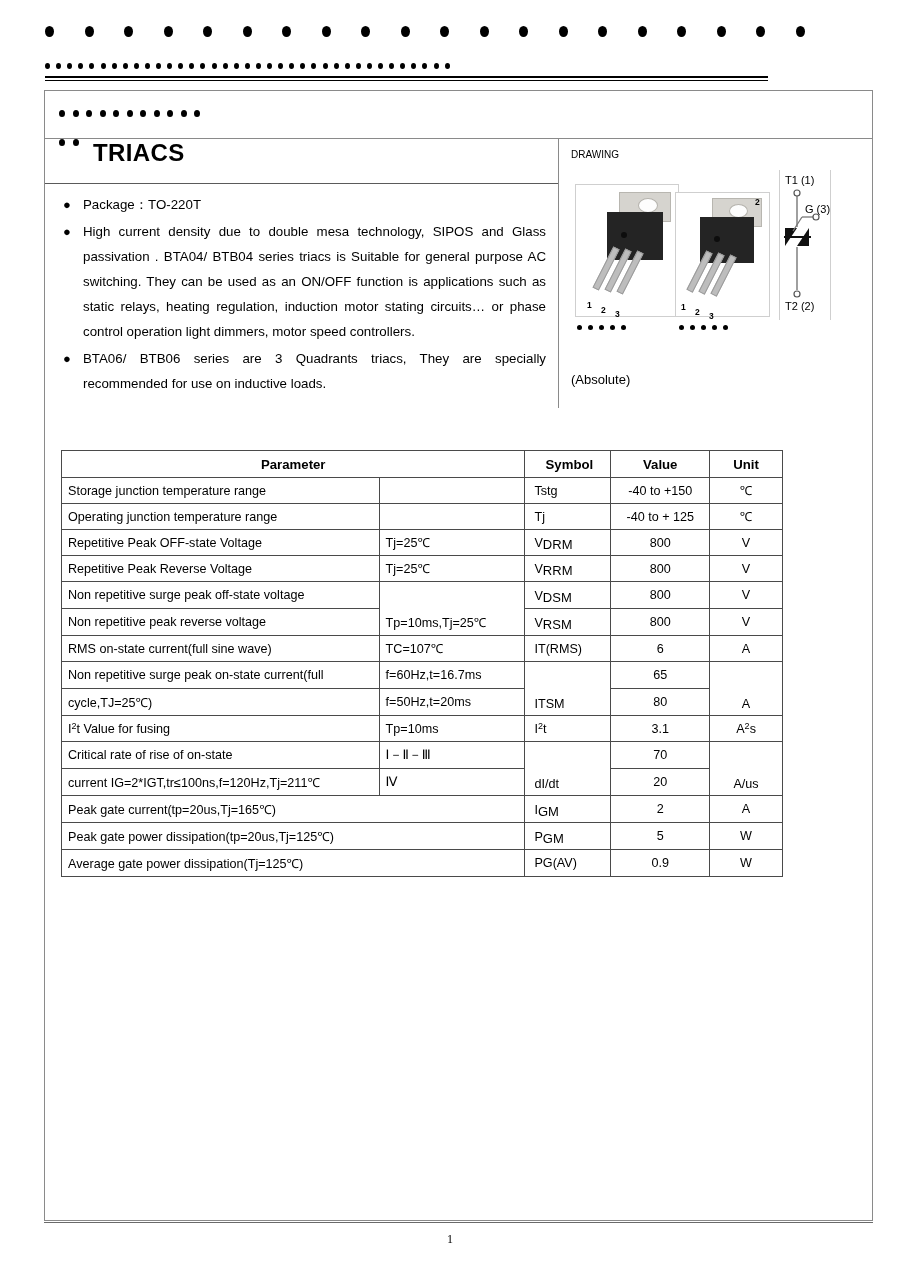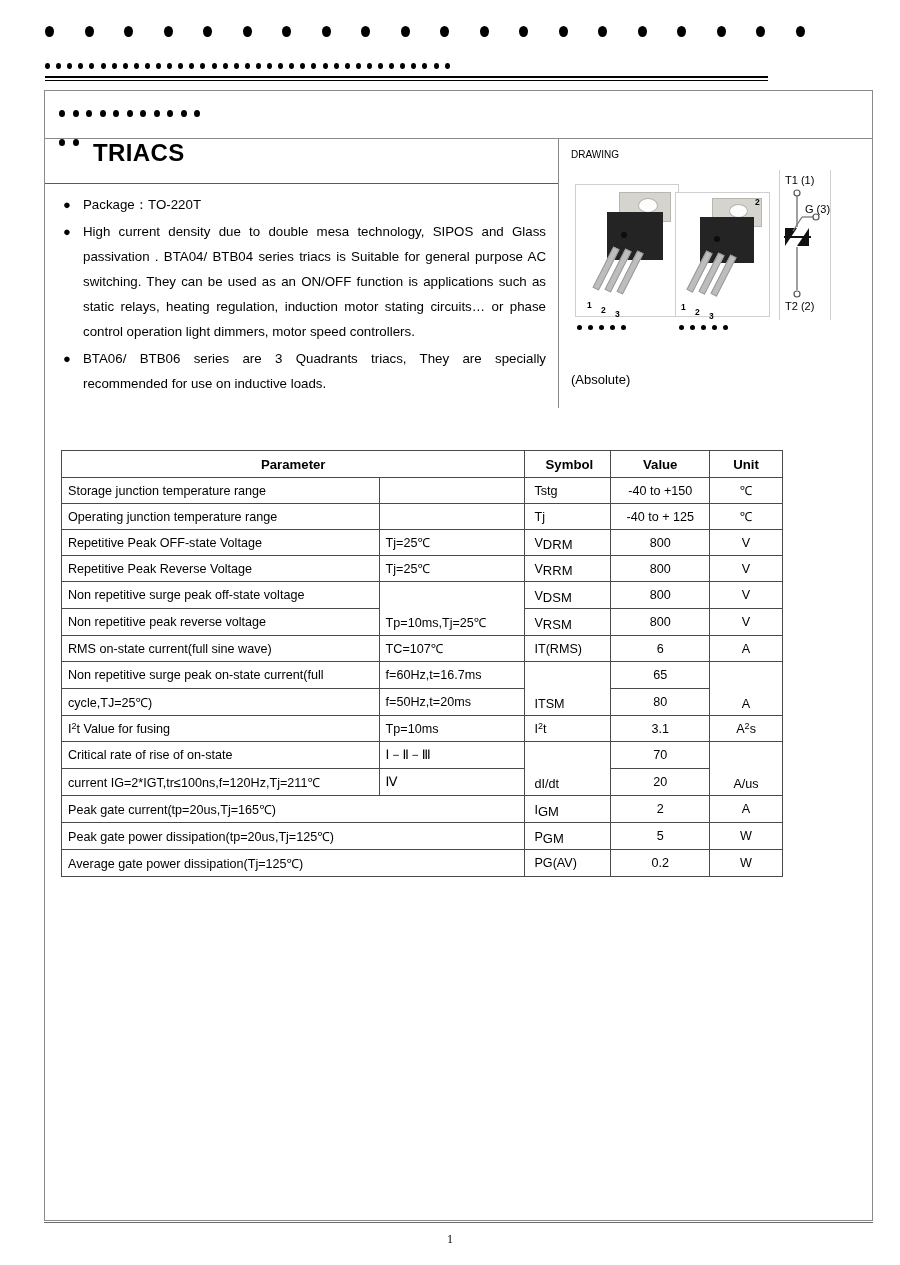--- a/index.html
+++ b/index.html
@@ -642,21 +642,21 @@
       <tr class="tall">
         <td class="c-param" colspan="2">Peak gate power dissipation(tp=20us,Tj=125℃)</td>
         <td class="c-sym">P<sub>GM</sub></td>
         <td class="c-val">5</td>
         <td class="c-unit">W</td>
       </tr>
 
       <tr class="tall">
         <td class="c-param" colspan="2">Average gate power dissipation(Tj=125℃)</td>
         <td class="c-sym">PG(AV)</td>
-        <td class="c-val">0.2</td>
+        <td class="c-val">0.9</td>
         <td class="c-unit">W</td>
       </tr>
     </tbody>
   </table>
 </div>
 
 <div class="foot-rule"></div>
 <div class="foot-num">1</div>
 
 </body></html>

